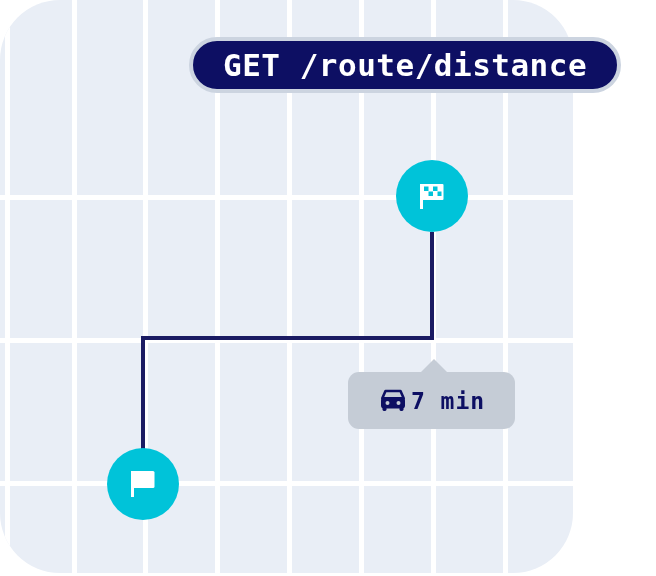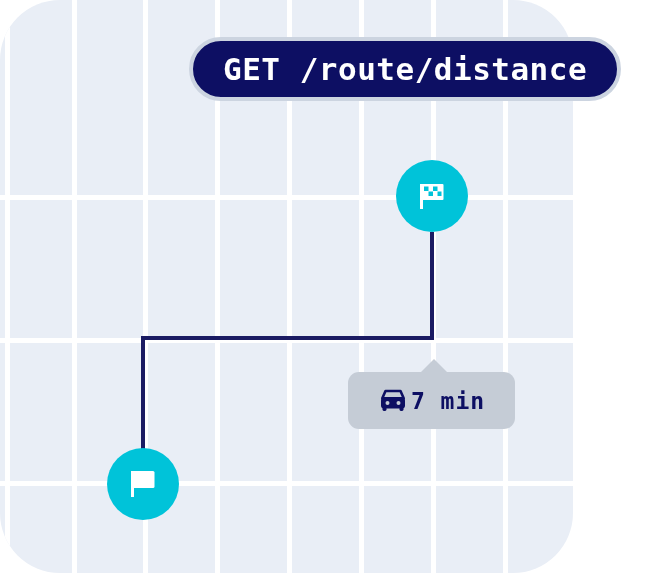--- a/index.html
+++ b/index.html
@@ -79,21 +79,21 @@
   .marker.start {
     left: 107px;
     top: 448px;
   }
 
   
   .endpoint-badge {
     position: absolute;
     left: 189px;
     top: 37px;
-    height: 64px;
+    height: 56px;
     padding: 0 30px;
     display: flex;
     align-items: center;
     justify-content: center;
     background: #0d0f63;
     border: 4px solid #ccd4e0;
     border-radius: 40px;
     box-sizing: border-box;
   }
   .endpoint-badge .label {

